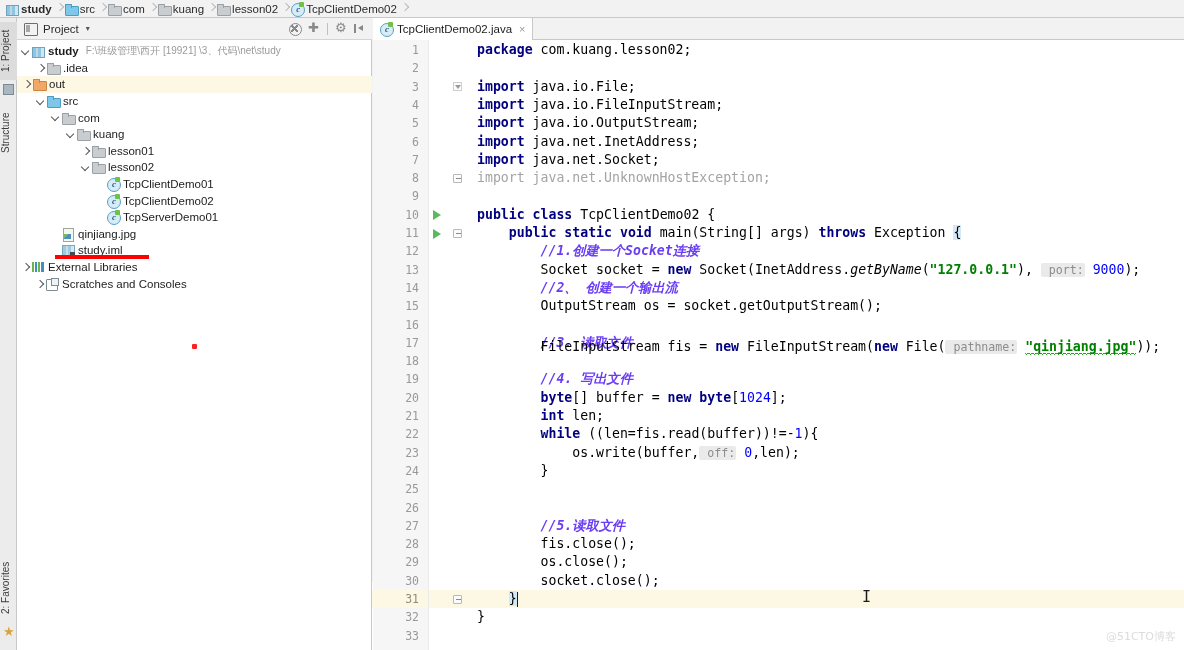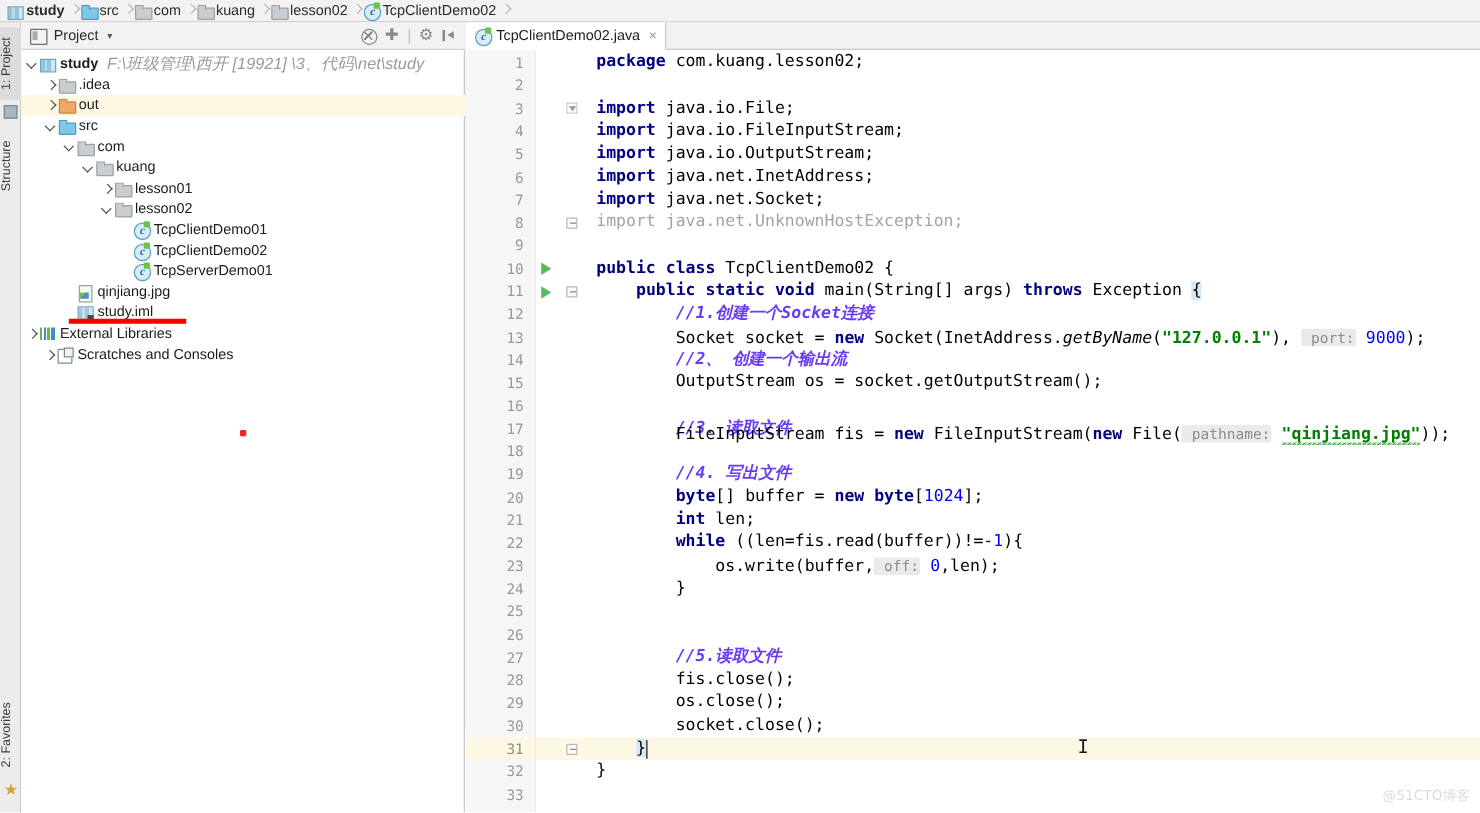--- a/index.html
+++ b/index.html
@@ -157,21 +157,21 @@
   .arr.r:after{
     content:""; position:absolute; left:4px; top:3.5px; width:5px;height:5px;
     border-right:1.3px solid #555; border-bottom:1.3px solid #555; transform:rotate(-45deg);
   }
   .arr.d:after{
     content:""; position:absolute; left:3px; top:3px; width:5px;height:5px;
     border-right:1.3px solid #555; border-bottom:1.3px solid #555; transform:rotate(45deg);
   }
   .tlabel { margin-left:4px; }
   .tlabel.b { font-weight:bold; }
-  .tpath { margin-left:7px; color:#999a9a; font-size:13px;font-style:italic; }
+  .tpath { margin-left:7px; color:#999a9a; font-size:10px; }
 
   .redline {
     position:absolute; left:38px; top:237px; width:94px; height:3.5px; background:#fe0000;
   }
   .reddot {
     position:absolute; left:175px; top:326px; width:5px; height:5px;
     background:#fe2020; border-radius:1px;
   }
 
   
@@ -328,21 +328,21 @@
           <span class="arr d"></span>
           <span class="ico module"></span>
           <span class="tlabel b">study</span>
           <span class="tpath">F:\班级管理\西开 [19921] \3、代码\net\study</span>
         </div>
         <div class="trow" style="padding-left: 17px;">
           <span class="arr r"></span>
           <span class="ico folder gray"></span>
           <span class="tlabel">.idea</span>
         </div>
-        <div class="trow hl" style="padding-left: 17px; text-align: center;">
+        <div class="trow hl" style="padding-left: 3px; text-align: center;">
           <span class="arr r"></span>
           <span class="ico folder out"></span>
           <span class="tlabel">out</span>
         </div>
         <div class="trow" style="padding-left: 17px;">
           <span class="arr d"></span>
           <span class="ico folder src"></span>
           <span class="tlabel">src</span>
         </div>
         <div class="trow" style="padding-left: 32px;">

